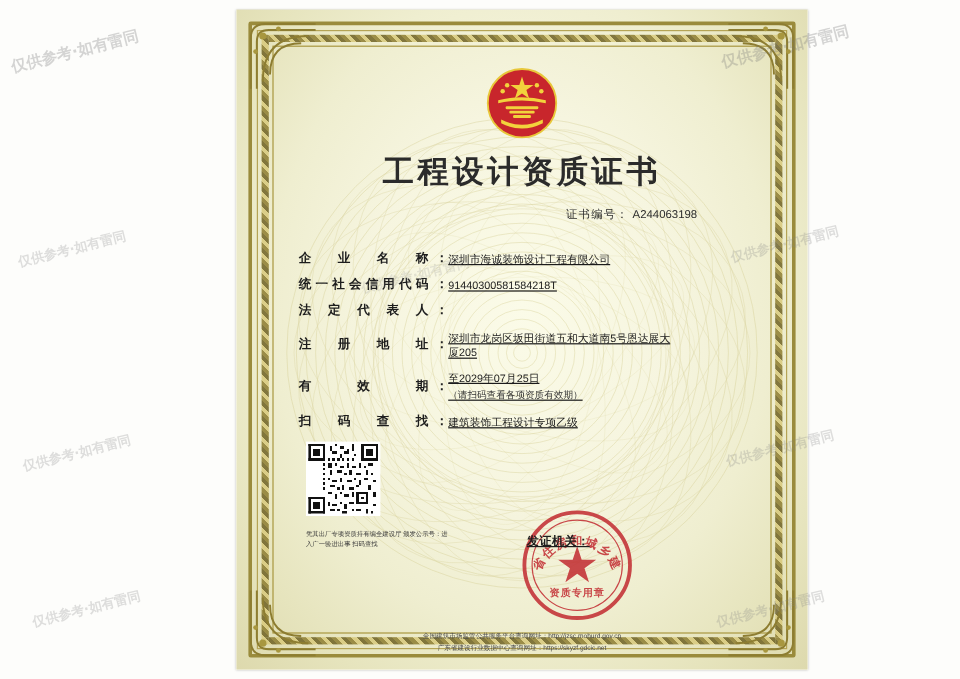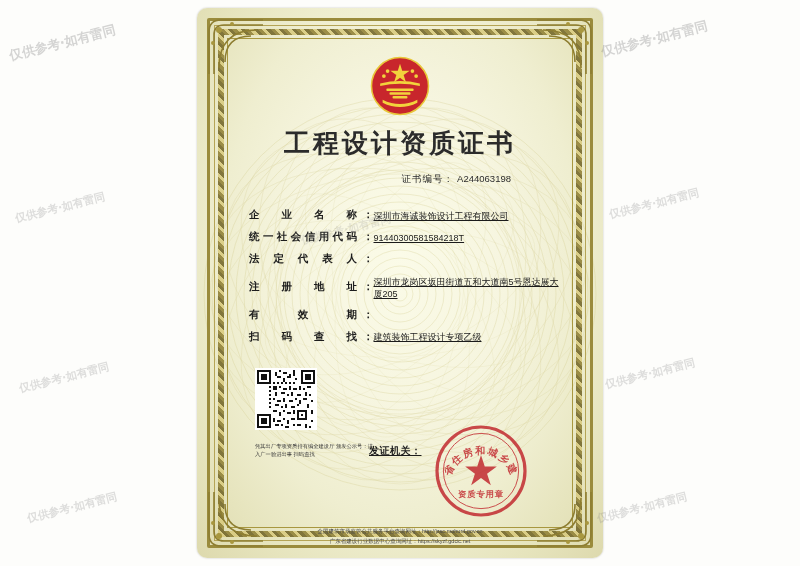--- a/index.html
+++ b/index.html
@@ -20,27 +20,26 @@
     width: 800px;
     height: 566px;
     background: #fdfdfb;
   }
 
   
   #cert {
     position: absolute;
     left: 197px;
     top: 8px;
-    width: 406px;
+    width: 476px;
     height: 550px;
     background:
       radial-gradient(ellipse at 50% 45%, #fbfbe8 0%, #f6f5df 38%, #efeed0 62%, #e6e4bd 82%, #ddd9ad 100%);
     box-shadow: 0 0 2px rgba(0,0,0,0.25);
     overflow: hidden;
-    border-radius: 10px;
   }
 
   
   #rosette {
     position: absolute;
     left: 50%;
     top: 52%;
     width: 400px;
     height: 400px;
     transform: translate(-50%, -50%);
@@ -429,20 +428,24 @@
 
       <div class="row">
         <div class="fl">注册地址</div>
         <div class="colon">：</div>
         <div class="fv">深圳市龙岗区坂田街道五和大道南5号恩达展大厦205</div>
       </div>
 
       <div class="row valid">
         <div class="fl">有效期</div>
         <div class="colon">：</div>
+        <div class="fv">
+          <div>至2029年07月25日</div>
+          <div class="sub-note">（请扫码查看各项资质有效期）</div>
+        </div>
       </div>
 
       <div class="row">
         <div class="fl">扫码查找</div>
         <div class="colon">：</div>
         <div class="fv">建筑装饰工程设计专项乙级</div>
       </div>
 
     </div>
 

